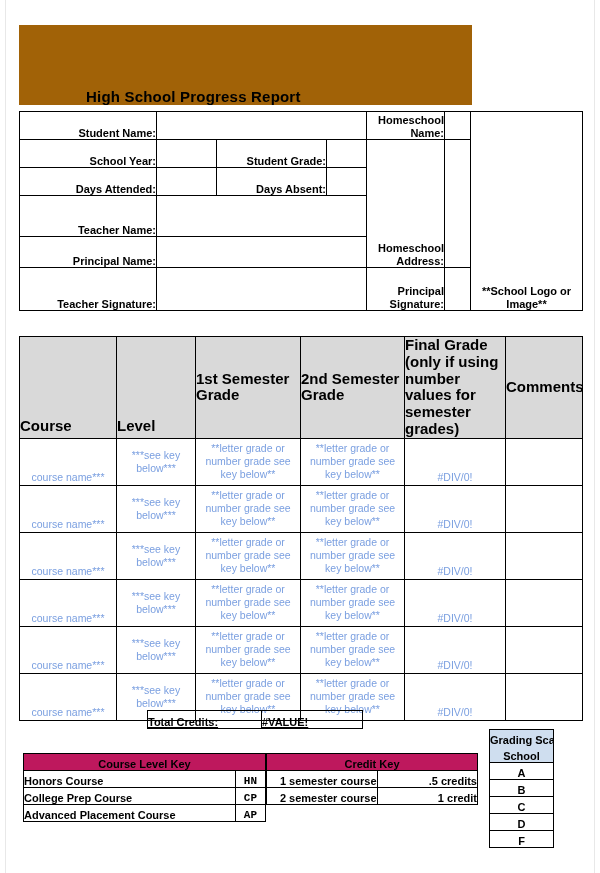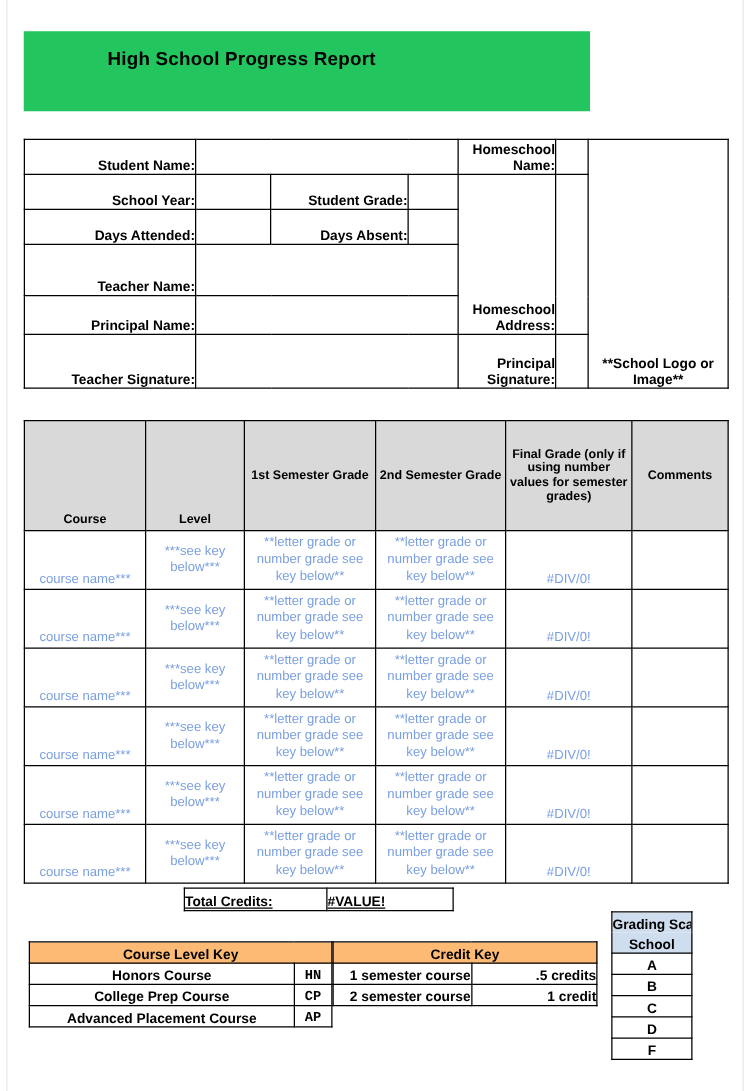--- a/index.html
+++ b/index.html
@@ -33,24 +33,24 @@
   }
   .page-guide-left  { left: 5px; }
   .page-guide-right { left: 594px; }
 
   
   .title-banner {
     position: absolute;
     left: 19px;
     top: 25px;
     width: 453px;
-    height: 64px;
-    background: #22c55e;
+    height: 80px;
+    background: #a16207;
     display: flex;
-    align-items: flex-start;
+    align-items: flex-end;
   }
   .title-text {
     font-size: 15px;
     font-weight: bold;
     letter-spacing: 0.2px;
     padding-left: 67px;
     margin-top: 14px;
     color: #000;
   }
 
@@ -103,25 +103,25 @@
 
   
   .grades-table {
     position: absolute;
     left: 19px;
     top: 336px;
     width: 563px;
   }
   .grades-table thead td {
     background: #d9d9d9;
-    text-align: center;
+    text-align: left;
     vertical-align: bottom;
     padding-bottom: 3px;
     height: 84px;
-    font-size: 10px;
+    font-size: 15px;
     font-weight: bold;
   }
   .grades-table thead td.mid {
     vertical-align: middle;
     padding-bottom: 0;
   }
   .grades-table tbody td {
     height: 45px;
     text-align: center;
     vertical-align: bottom;
@@ -168,26 +168,26 @@
     padding-left: 35px;
   }
   .level-key td, .credit-key td {
     height: 16px;
     font-size: 11px;
     font-weight: normal;
     vertical-align: middle;
     padding: 0 4px;
   }
   .key-head {
-    background: #fdba74;
+    background: #be185d;
     text-align: center;
     font-weight: bold !important;
     font-size: 11.5px;
   }
-  .key-name { text-align: center; }
+  .key-name { text-align: left; }
   .key-code { text-align: center; width: 30px; font-family: Liberation Mono, monospace; }
   .key-left { text-align: right; }
   .key-right { text-align: right; }
   .noborder { border: none !important; background: transparent; }
 
   
   .grading-scale {
     position: absolute;
     left: 489px;
     top: 729px;

